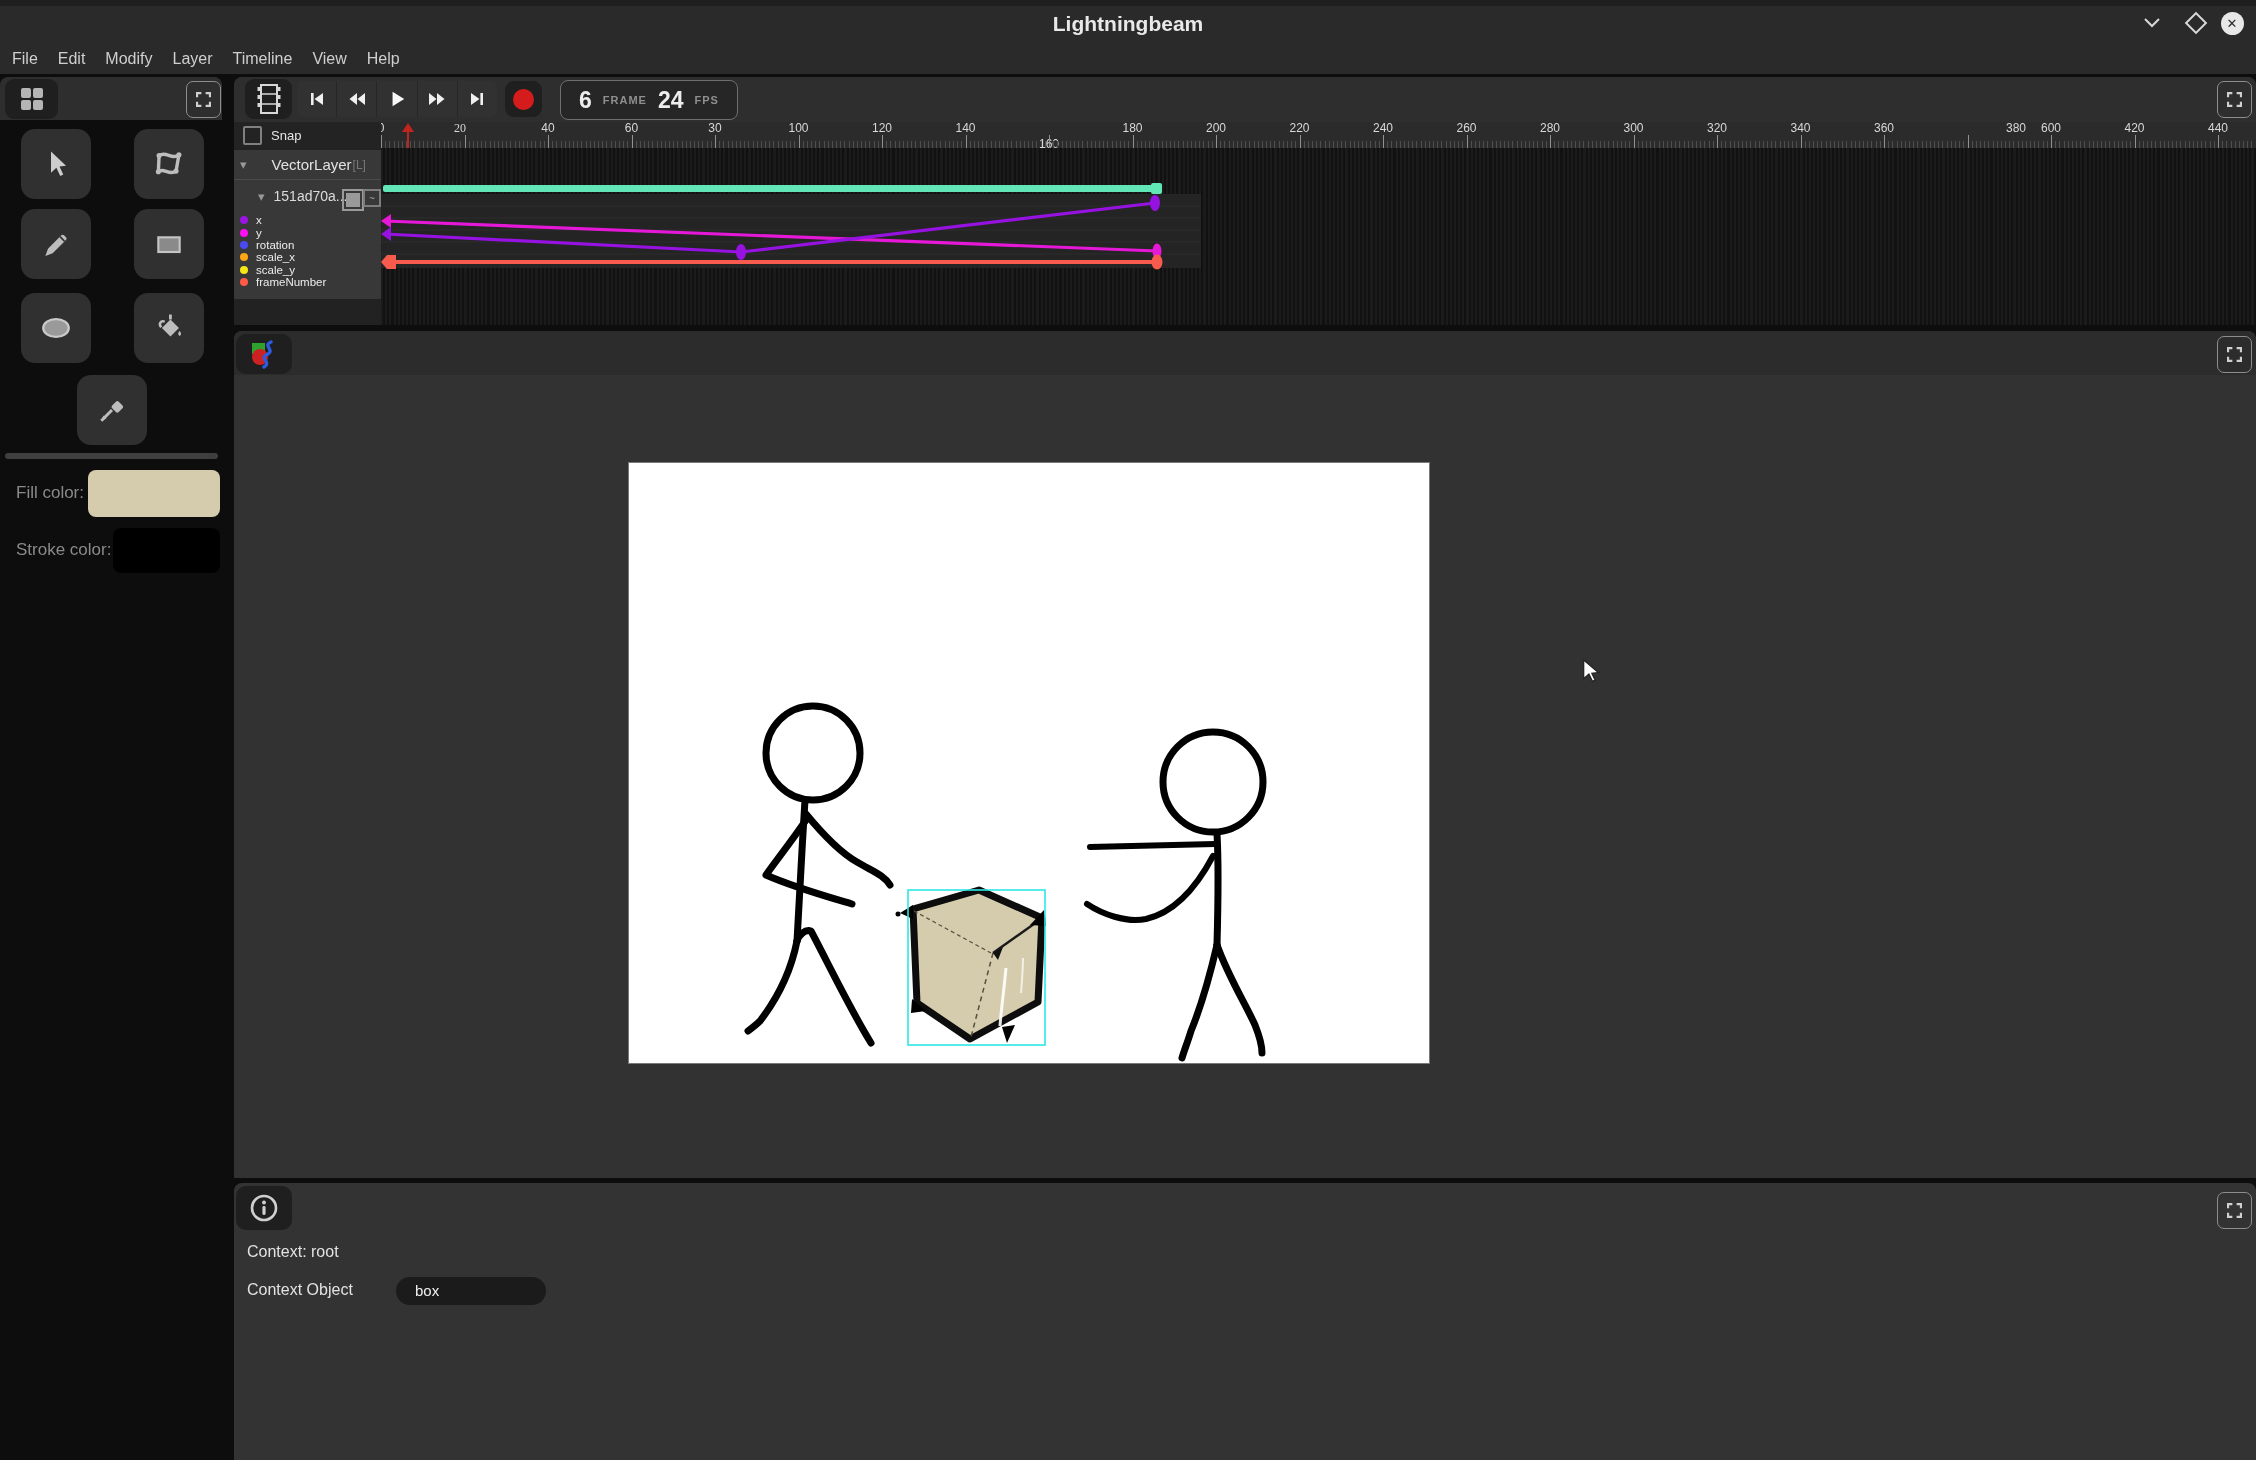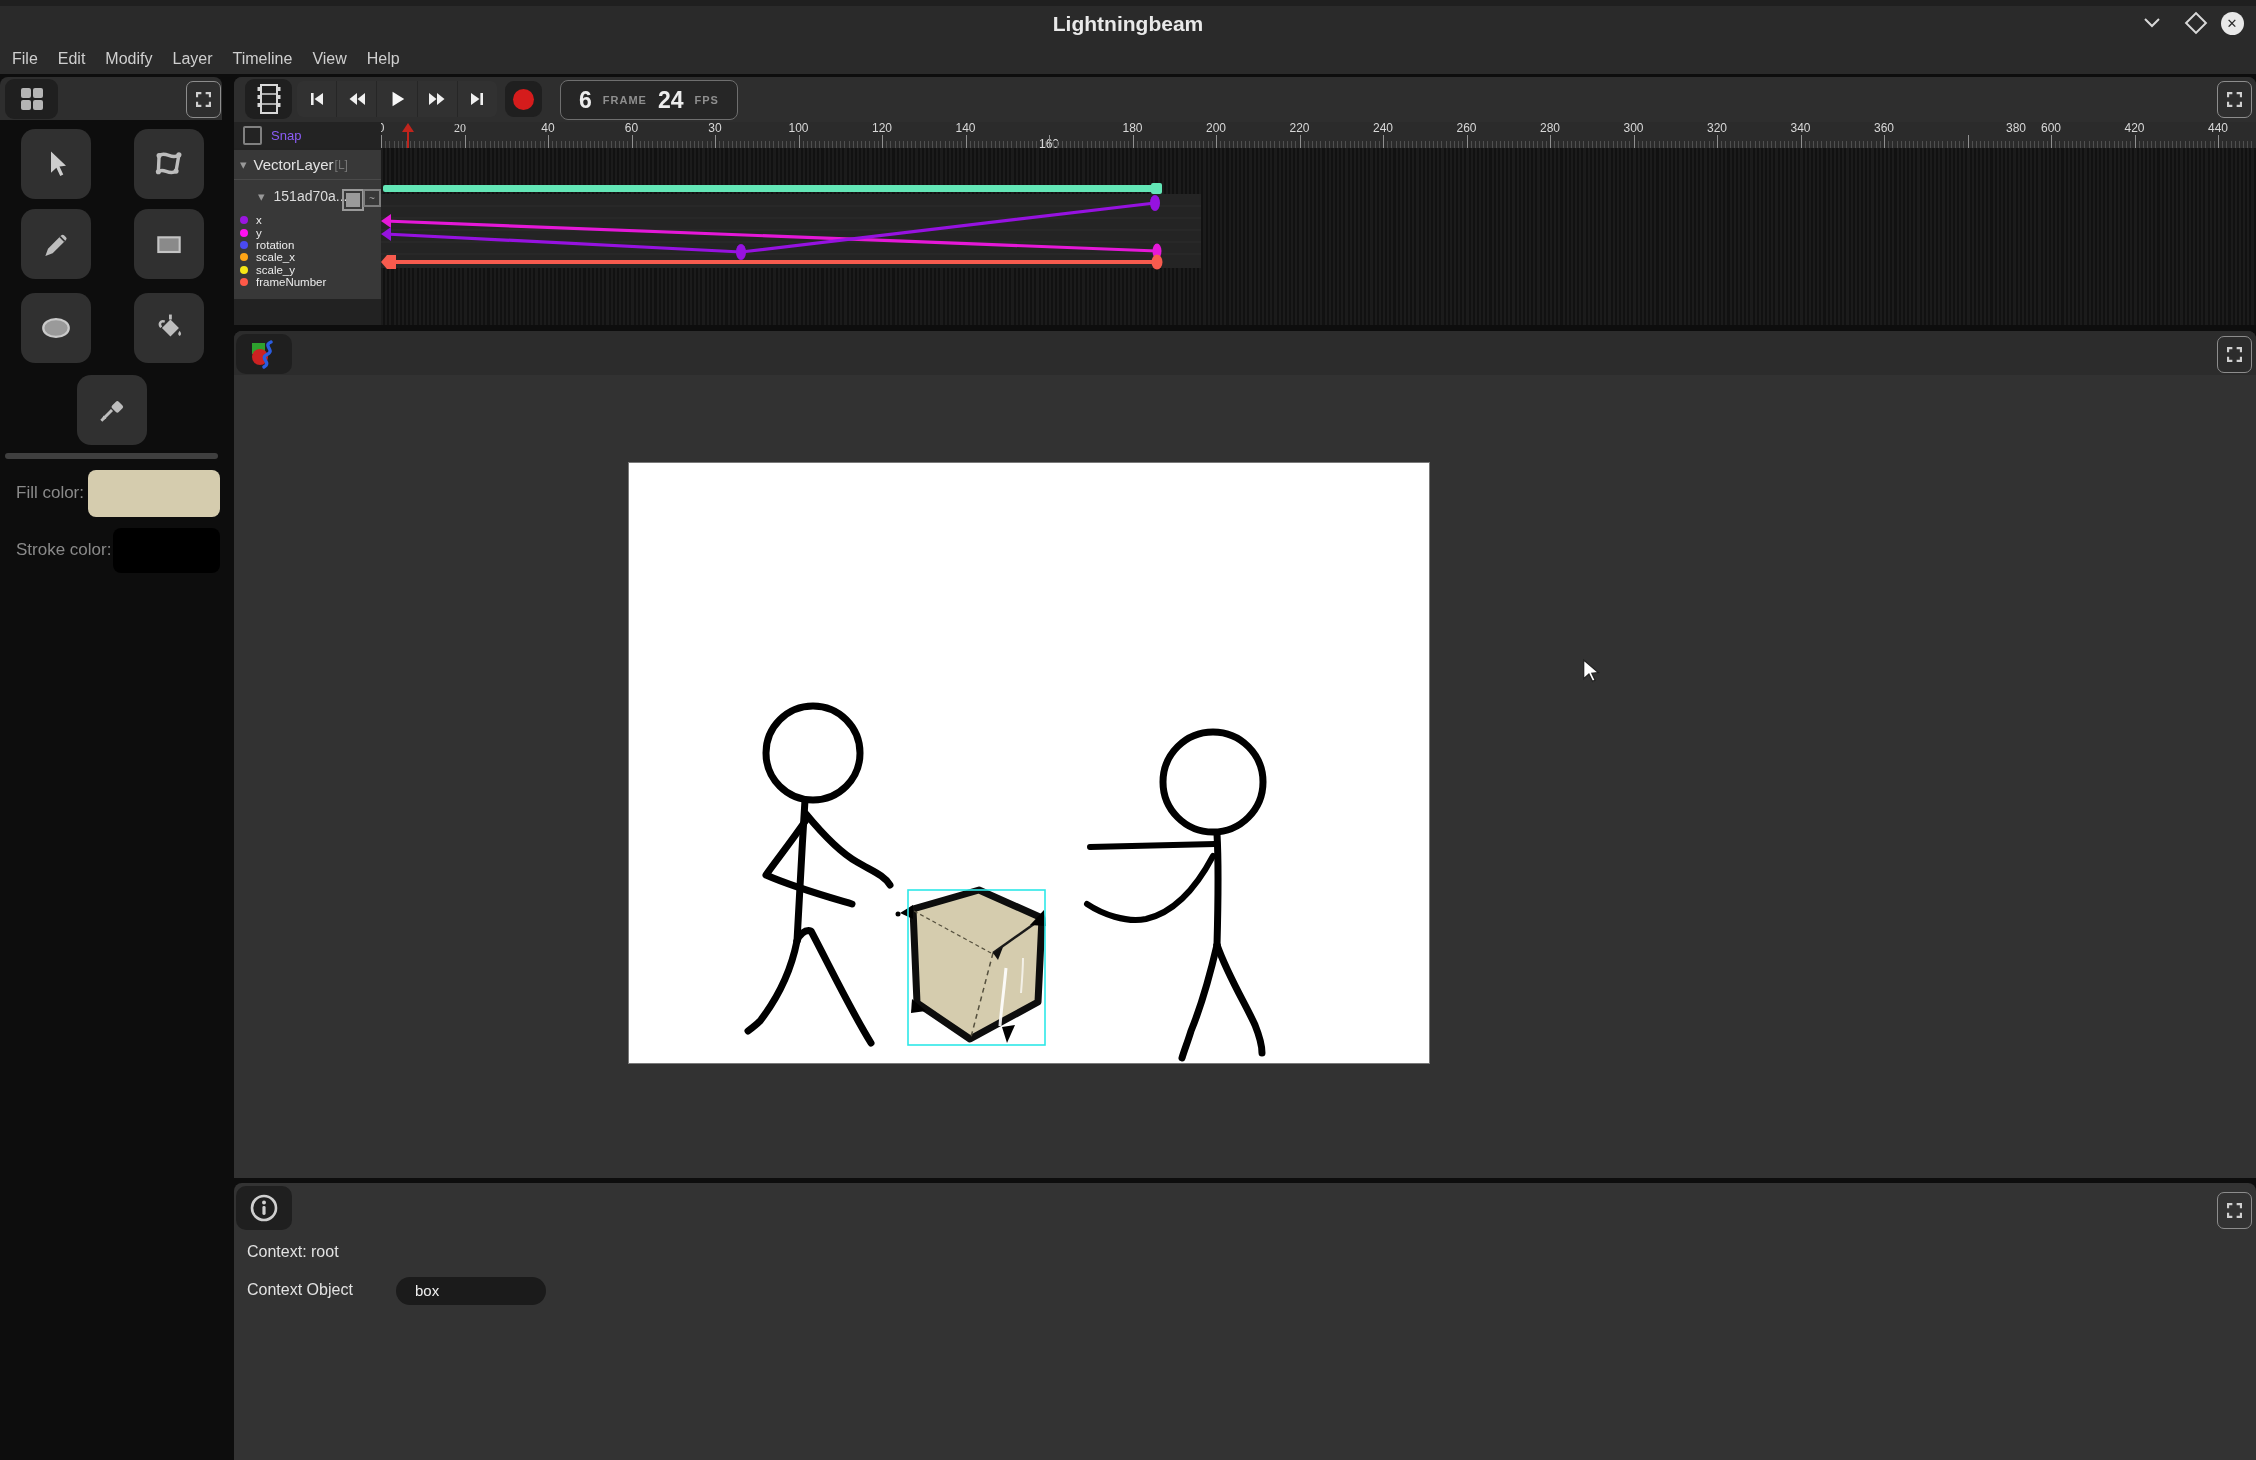--- a/index.html
+++ b/index.html
@@ -46,25 +46,25 @@
   #tl-expand{left:1983px;top:4px;}
   #timeline-ruler{left:0;top:45px;width:2022px;height:26px;}
   .ruler-label{position:absolute;top:-1px;transform:translateX(-50%);color:#d8d8d8;font-size:12px;}
   .tick-major{position:absolute;top:13px;width:1px;height:13px;background:#909090;}
   .tick-minor{position:absolute;top:19px;width:1px;height:7px;background:#4f4f4f;}
   #track-area{left:147px;top:71px;width:1875px;height:177px;
     background:repeating-linear-gradient(90deg,#1b1b1b 0,#1b1b1b 2.1px,#111 2.1px,#111 4.175px);}
   #left-col{left:0;top:71px;width:147px;height:177px;background:#222;}
   #snap-row{left:0;top:45px;width:147px;height:26px;background:#232323;display:flex;align-items:center;}
   #snap-checkbox{width:15px;height:15px;border:2px solid #808080;border-radius:2px;margin-left:9px;}
-  #snap-label{color:#8b5cf6;font-size:13px;margin-left:9px;}
+  #snap-label{color:#e5e5e5;font-size:13px;margin-left:9px;}
   #layer-group{left:0;top:73px;width:147px;height:149px;background:#383838;}
   .disc{color:#999;font-size:13px;}
   #layer-header{height:29px;display:flex;align-items:center;border-bottom:1px solid #4a4a4a;}
-  #layer-name{color:#e2e2e2;font-size:15px;margin-left:7px;}
+  #layer-name{color:#e2e2e2;font-size:15px;margin-left:25px;}
   #layer-suffix{color:#787878;font-size:12px;margin-left:1px;}
   #object-row{position:relative;height:32px;display:flex;align-items:center;}
   #object-id{color:#dcdcdc;font-size:14px;margin-left:9px;}
   #obj-btn-fill{position:absolute;left:108px;top:9px;width:14px;height:14px;border:2px solid #9a9a9a;background:#9a9a9a;background-clip:content-box;padding:2px;}
   #obj-btn-tilde{position:absolute;left:129px;top:9px;width:14px;height:14px;border:2px solid #7d7d7d;color:#a5a5a5;
     font-size:10px;display:flex;align-items:center;justify-content:center;}
   #property-list{position:absolute;left:0;top:64px;width:147px;}
   .prop-row{height:12.4px;display:flex;align-items:center;}
   .prop-dot{width:8px;height:8px;border-radius:50%;margin-left:6px;flex:none;}
   .prop-label{color:#ececec;font-size:11.5px;margin-left:8px;white-space:nowrap;}

